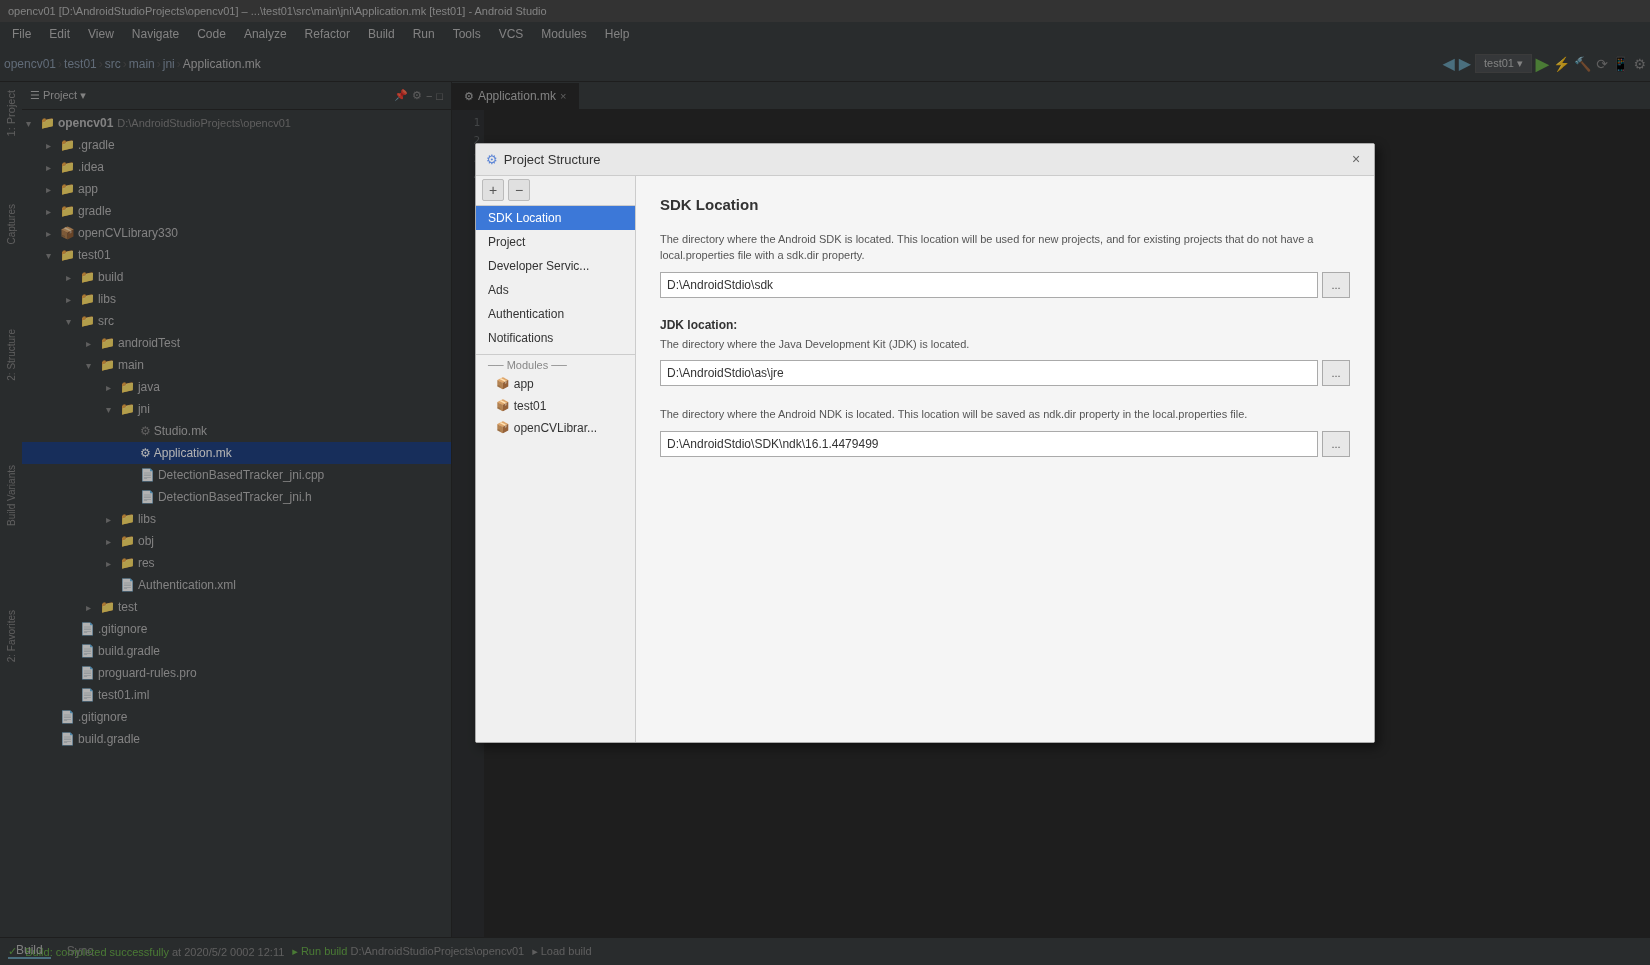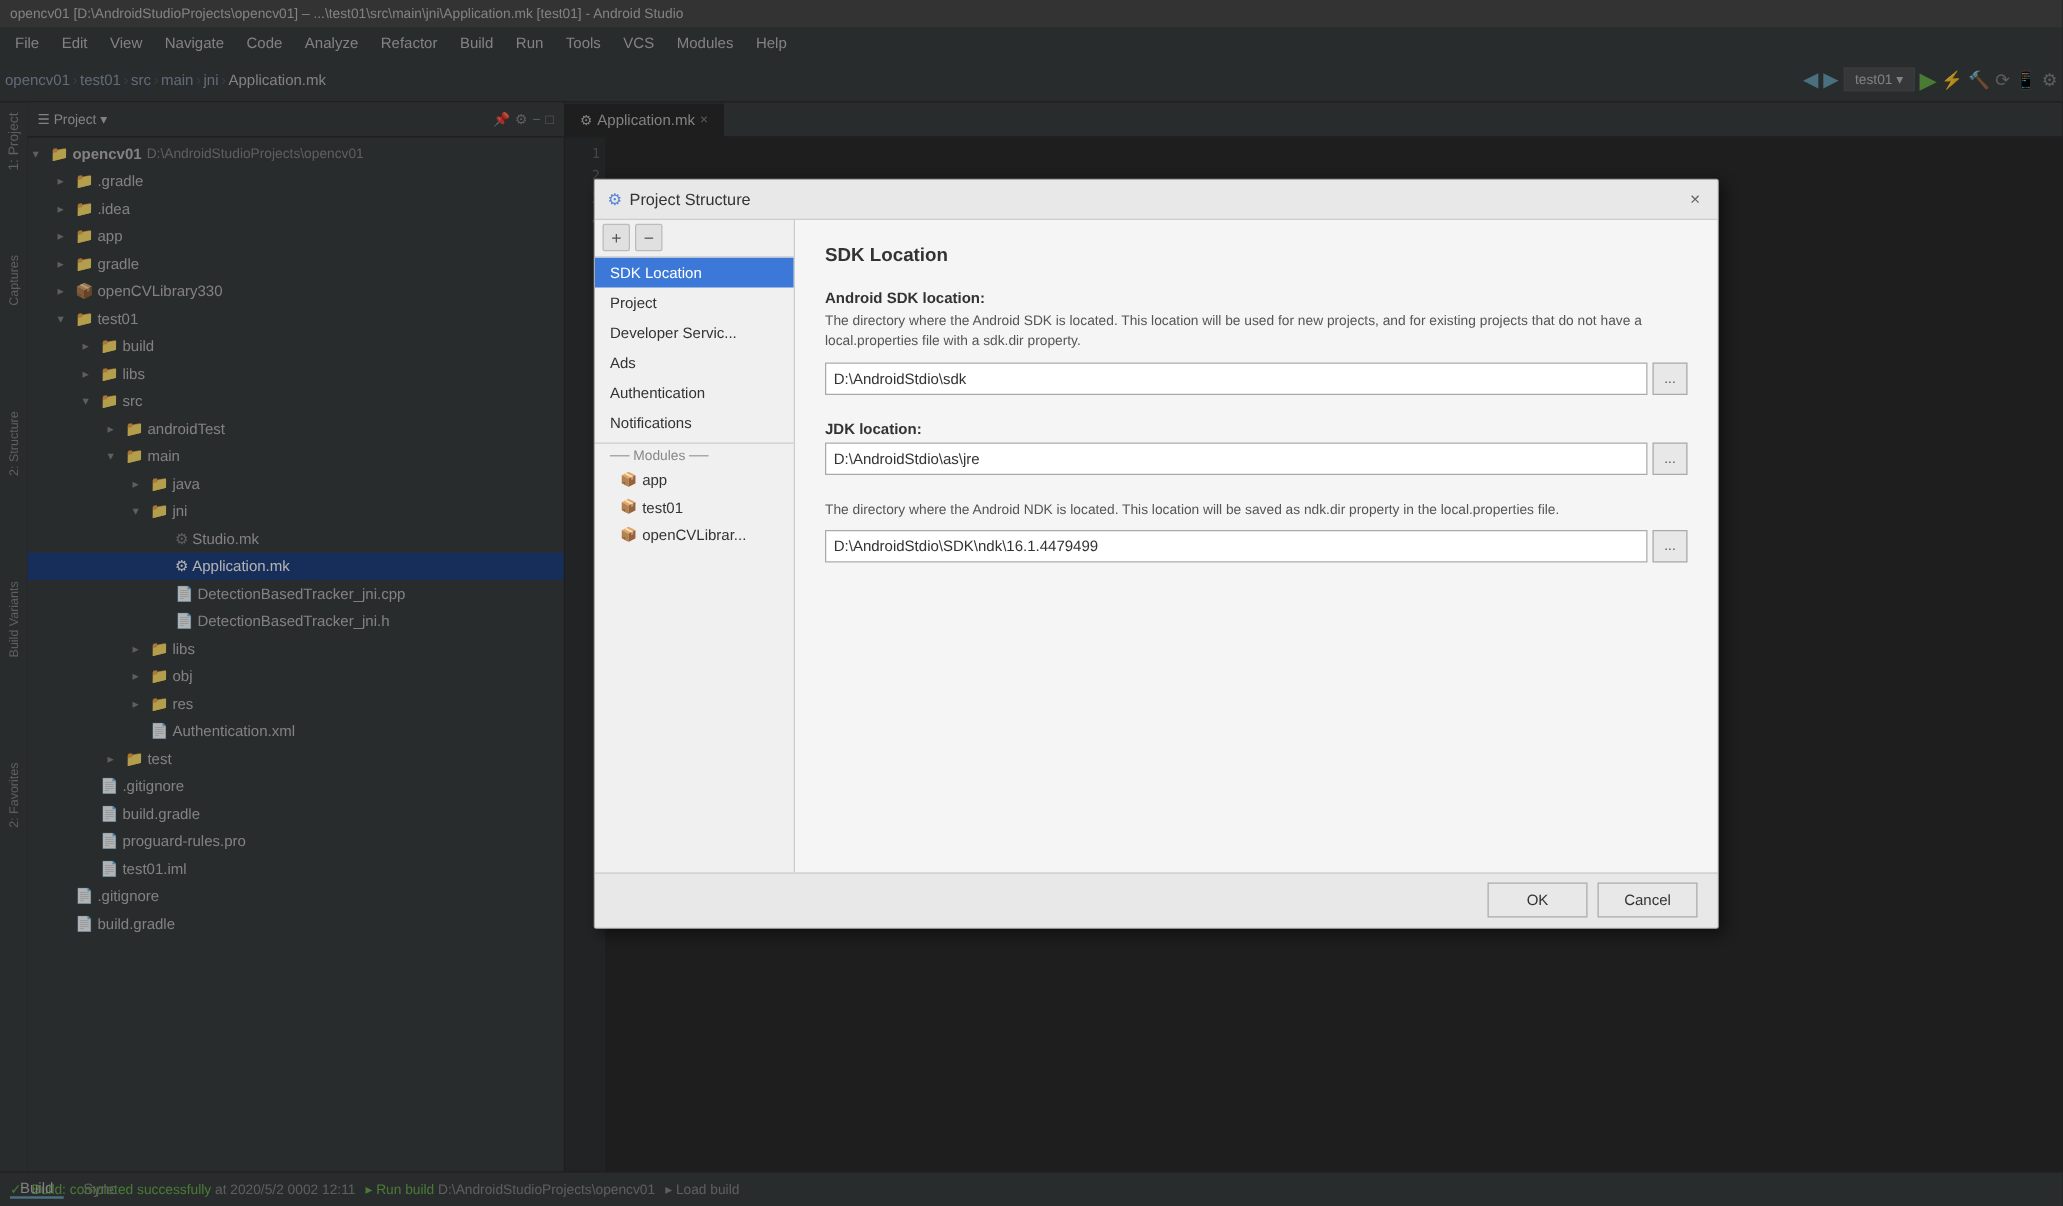--- a/index.html
+++ b/index.html
@@ -788,46 +788,42 @@
             <span style="color:#9b59b6;font-size:11px;">📦</span>
             <span>openCVLibrar...</span>
           </div>
         </div>
       </div>
 
       <div class="dialog-right">
         <div class="dialog-section-title">SDK Location</div>
 
         <div class="field-group">
-          <div class="field-label">Android SDK location:</div>
           <div class="field-description">The directory where the Android SDK is located. This location will be used for new projects, and for existing projects that do not have a local.properties file with a sdk.dir property.</div>
           <div class="field-row">
             <input class="field-input" type="text" readonly="" value="D:\AndroidStdio\sdk" style="">
             <div class="field-browse-btn">...</div>
           </div>
         </div>
 
         <div class="field-group">
           <div class="field-label">JDK location:</div>
+          <div class="field-description">The directory where the Java Development Kit (JDK) is located.</div>
           <div class="field-row">
             <input class="field-input" type="text" readonly="" value="D:\AndroidStdio\as\jre" style="">
             <div class="field-browse-btn">...</div>
           </div>
         </div>
 
         <div class="field-group">
           <div class="field-description">The directory where the Android NDK is located. This location will be saved as ndk.dir property in the local.properties file.</div>
           <div class="field-row">
             <input class="field-input" type="text" readonly="" value="D:\AndroidStdio\SDK\ndk\16.1.4479499" style="">
             <div class="field-browse-btn">...</div>
           </div>
         </div>
       </div>
 
     </div>
 
-    <div class="dialog-footer">
-      <button class="dlg-btn primary">OK</button>
-      <button class="dlg-btn">Cancel</button>
-    </div>
 
   </div>
 </div>
 
 </body></html>

